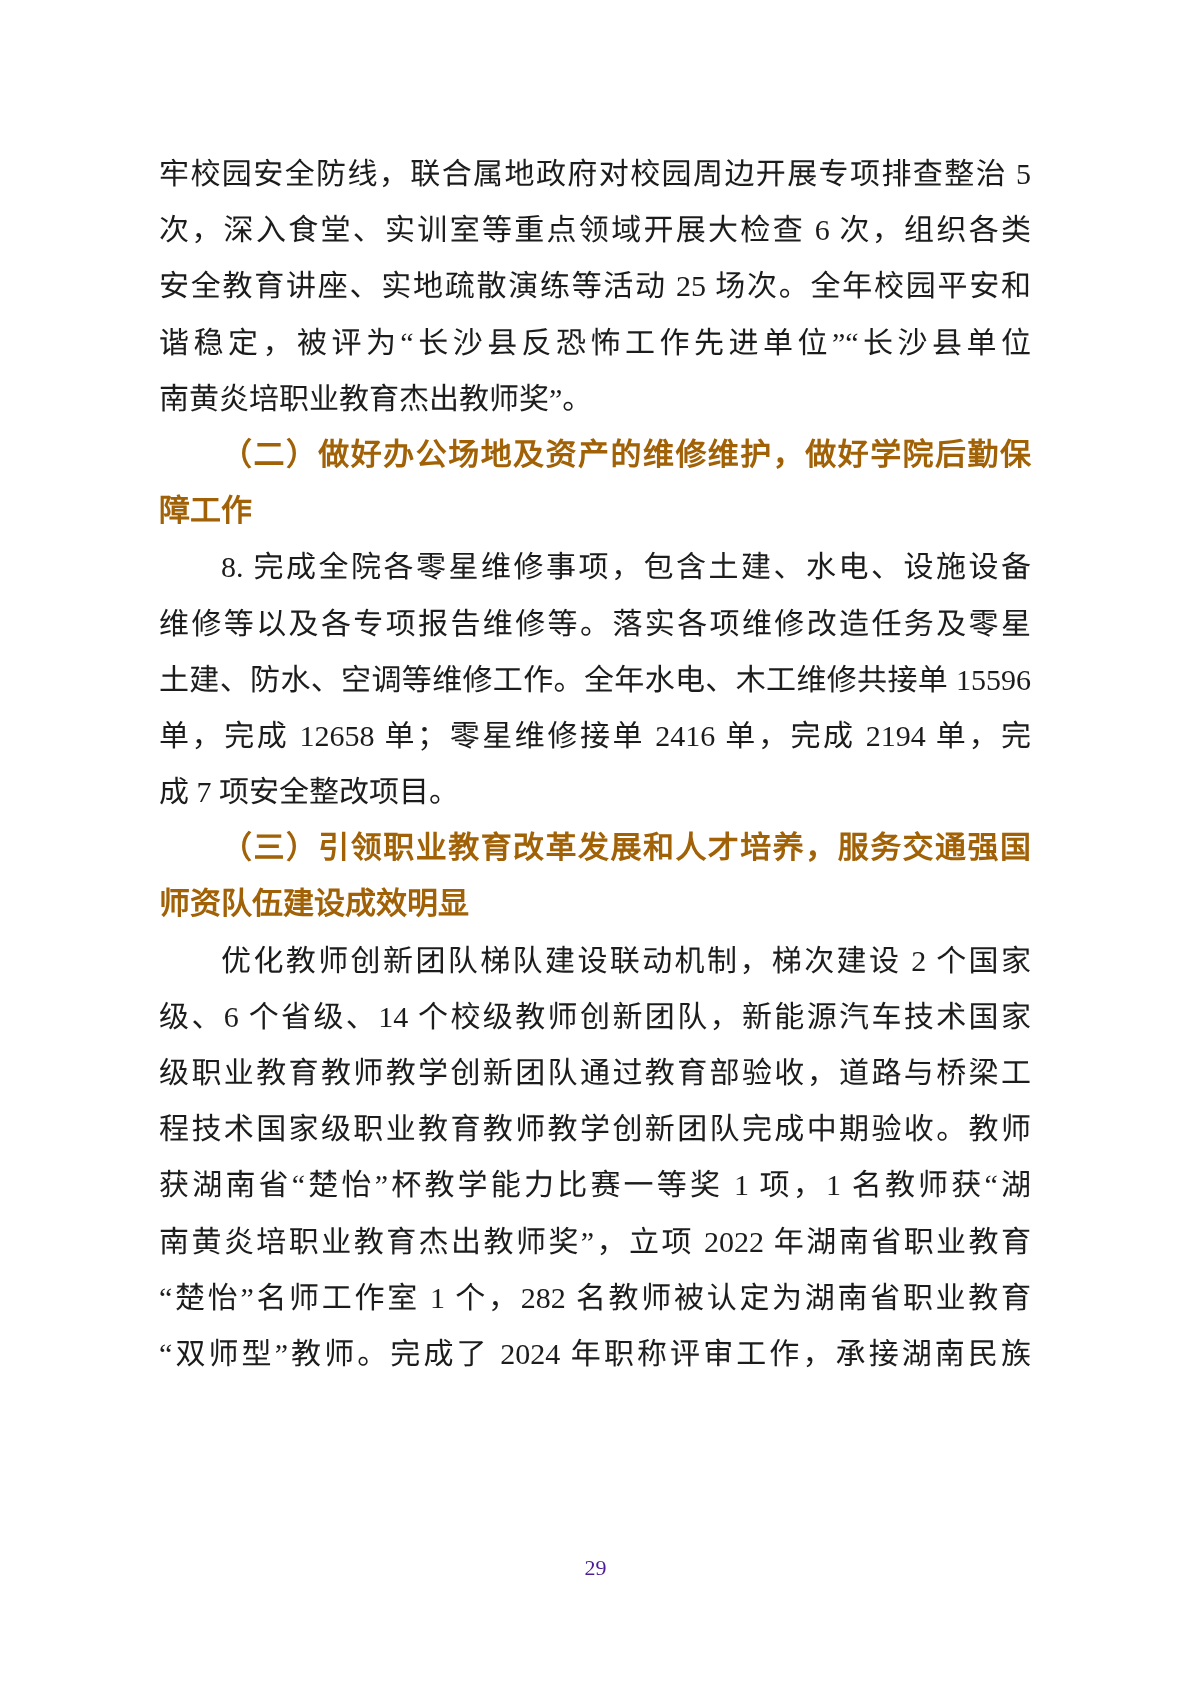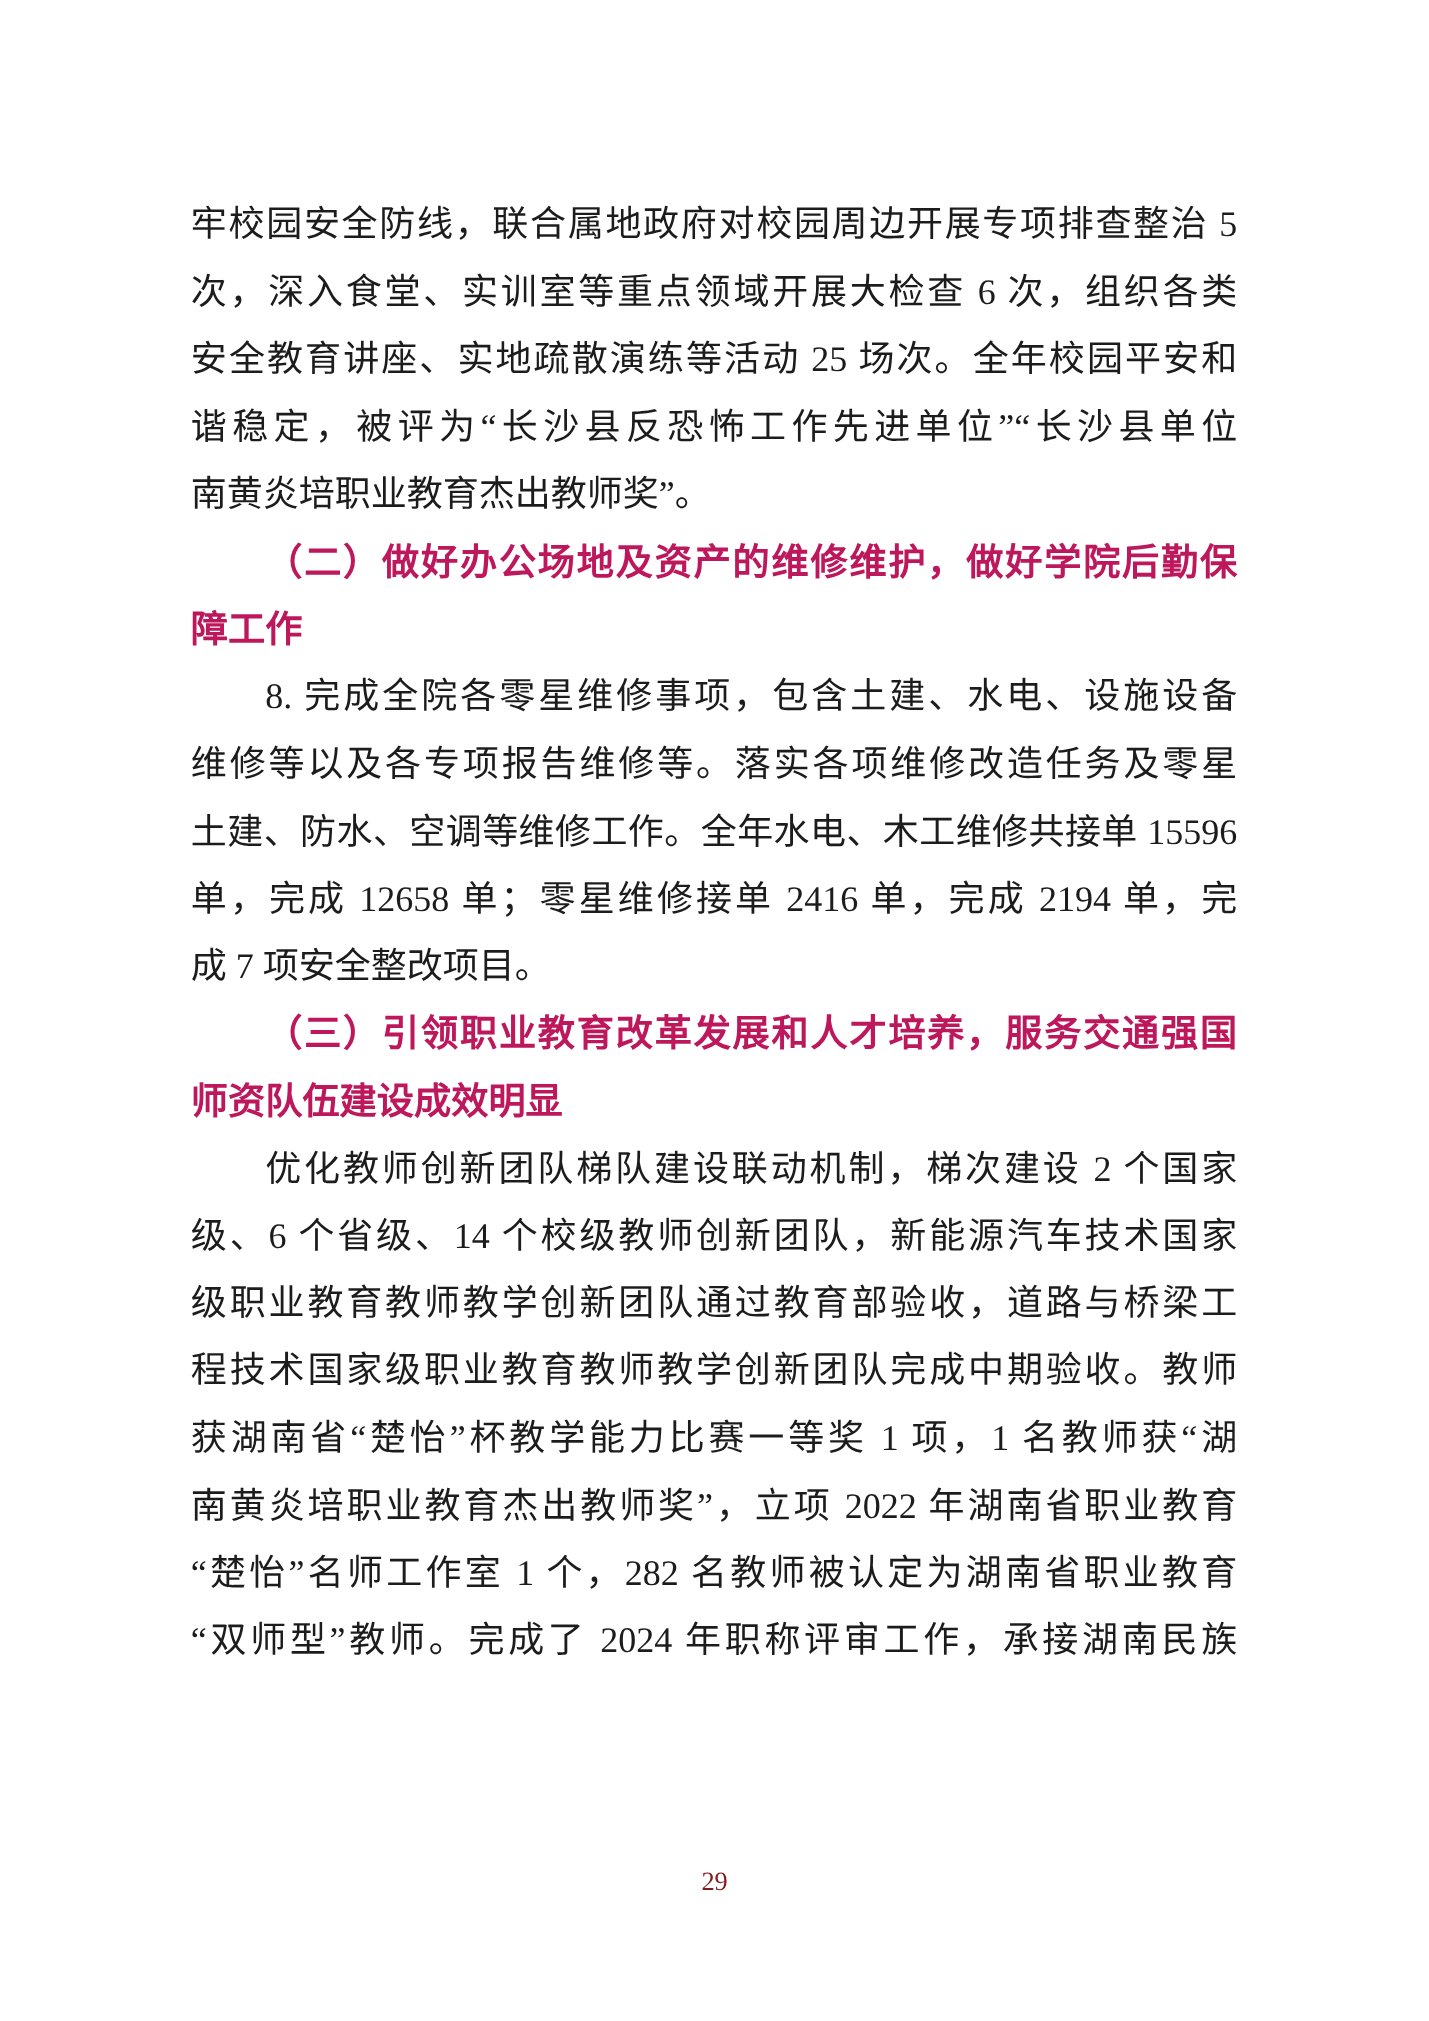--- a/index.html
+++ b/index.html
@@ -12,21 +12,21 @@
     position: relative;
     width: 1191px;
     height: 1684px;
     background: #ffffff;
     overflow: hidden;
     font-family: "Liberation Serif", "DejaVu Serif", serif;
   }
   .text-block {
     position: absolute;
     left: 159px;
-    top: 160px;
+    top: 146px;
     width: 872px;
     color: #1c1c1c;
   }
   .paragraph {
     margin: 0;
     padding: 0;
   }
   .line {
     height: 56.2px;
     line-height: 56.2px;
@@ -39,34 +39,34 @@
     overflow: visible;
   }
   .line.endline {
     text-align-last: left;
   }
   .line.indent {
     padding-left: 62px;
   }
   .paragraph.heading .line {
     font-weight: 700;
-    color: #be185d;
+    color: #a16207;
     font-size: 31px;
   }
   .page-footer {
     position: absolute;
     left: 0;
     top: 1553px;
     width: 1191px;
     text-align: center;
   }
   .page-number {
     font-size: 22px;
     line-height: 30px;
-    color: #7f1d1d;
+    color: #4c1d95;
     font-family: "Liberation Serif", "DejaVu Serif", serif;
   }
 </style>
 </head>
 <body>
 
 <div class="page">
   <div class="text-block">
 
   <div class="paragraph">

